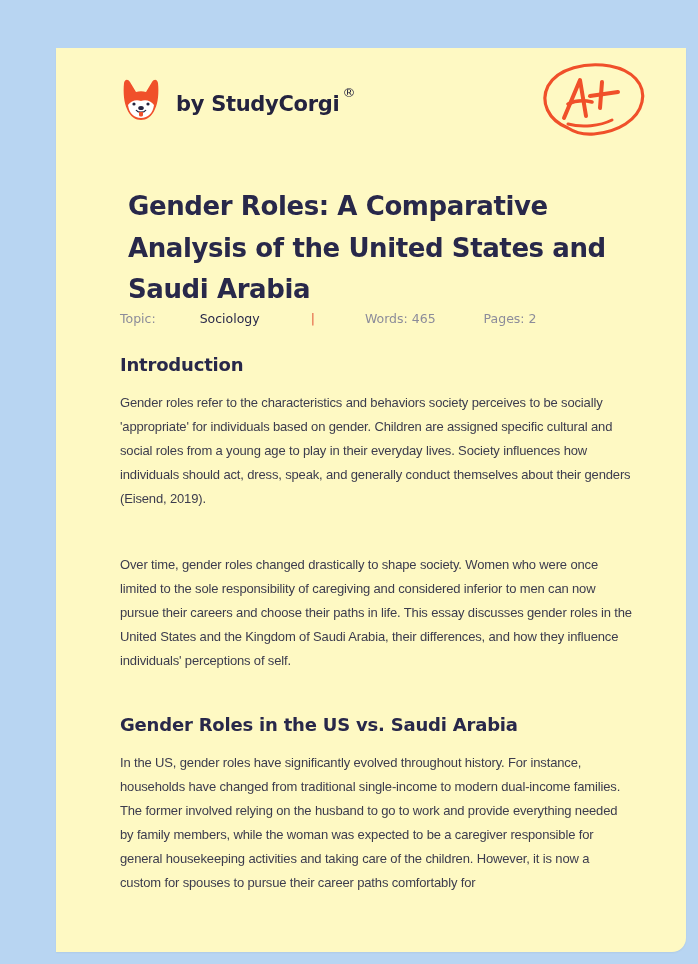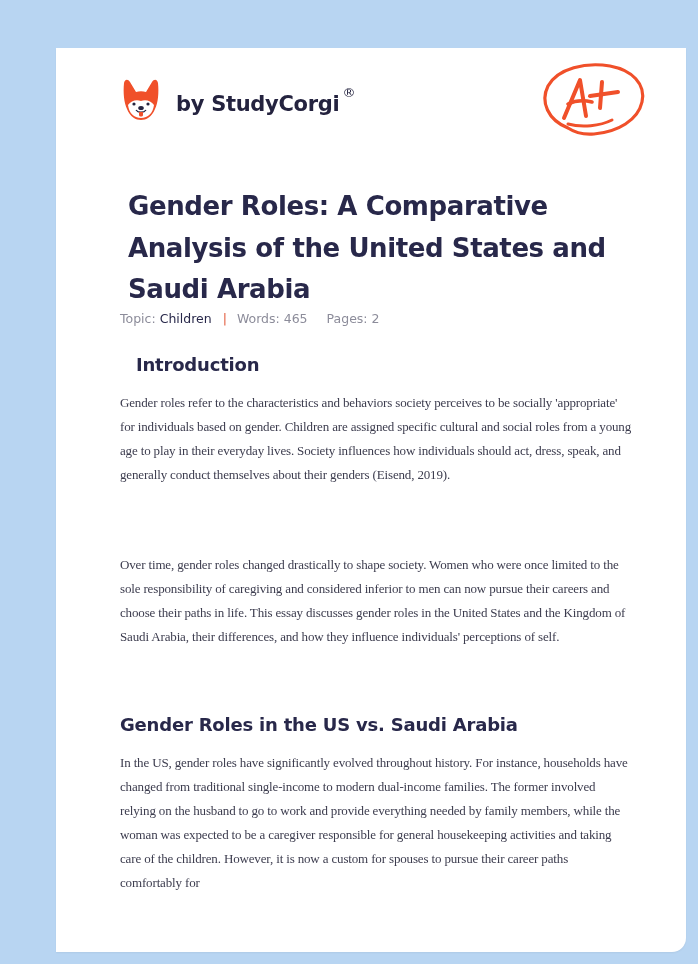--- a/index.html
+++ b/index.html
@@ -4,21 +4,21 @@
 <style>
   html, body { margin:0; padding:0; }
   body {
     width:698px; height:964px; overflow:hidden;
     background:#b8d5f2;
     font-family:"DejaVu Sans", sans-serif;
     position:relative;
   }
   .card {
     position:absolute; left:56px; top:48px; width:630px; height:904px;
-    background:#ffffff;
+    background:#fef9c3;
     border-bottom-right-radius:14px;
     box-shadow: 0 1px 2px rgba(0,0,0,0.05);
     overflow:hidden;
   }
   .logo {
     position:absolute; left:66px; top:28px; height:46px;
     display:flex; align-items:center;
   }
   .logo-icon { width:38px; height:44px; margin-right:16px; }
   .logo-text {
@@ -37,33 +37,33 @@
     position:absolute; left:64px; top:130px; width:520px;
     margin:8px;
     font-family:"DejaVu Sans", sans-serif;
     font-weight:bold; font-size:26px; line-height:41.5px; color:#28284a;
     letter-spacing:-0.4px;
   }
   .meta {
     position:absolute; left:64px; top:263px;
     font-size:12.5px; color:#8c8c9a;
     font-family:"DejaVu Sans", sans-serif;
-    display:flex; align-items:center; white-space:nowrap;
+    display:flex; align-items:center; white-space:nowrap;gap:40px;
   }
   .meta .topic-val { color:#28284a; margin-left:4px; }
   .meta .sep { color:#e2583a; margin:0 10px 0 11px; }
-  .meta .pages { margin-left:19px; }
+  .meta .pages { margin-left:8px; }
   .h2 {
     position:absolute; left:64px; margin:0;
     font-family:"DejaVu Sans", sans-serif;
     font-weight:bold; font-size:18px; color:#28284a; letter-spacing:-0.2px;
   }
   .para {
     position:absolute; left:64px; width:512px; margin:0;
-    font-family:Liberation Serif, serif;
+    font-family:Liberation Sans, sans-serif;
     font-size:13px; line-height:24px; color:#3c3c4e;
     letter-spacing:-0.15px;
   }
 </style>
 </head>
 <body>
 
 <div class="card">
 
   <div class="logo">
@@ -94,27 +94,27 @@
     <path d="M30 46 C38 42 46 42 54 44" stroke="#f0502a" stroke-width="3.6" fill="none" stroke-linecap="round"></path>
     <path d="M64 24 L62 50" stroke="#f0502a" stroke-width="4" fill="none" stroke-linecap="round"></path>
     <path d="M52 38 L80 34" stroke="#f0502a" stroke-width="4" fill="none" stroke-linecap="round"></path>
     <path d="M30 66 C44 70 62 68 74 62" stroke="#f0502a" stroke-width="3" fill="none" stroke-linecap="round"></path>
   </svg>
 
   <h1 class="title">Gender Roles: A Comparative Analysis of the United States and Saudi Arabia</h1>
 
   <div class="meta">
     <span>Topic:</span>
-    <span class="topic-val">Children</span>
+    <span class="topic-val">Sociology</span>
     <span class="sep">|</span>
     <span>Words: 465</span>
     <span class="pages">Pages: 2</span>
   </div>
 
-  <h2 class="h2" style="top:306px;margin-left:16px;">Introduction</h2>
+  <h2 class="h2" style="top:306px;">Introduction</h2>
 
   <p class="para" style="top:343px;">Gender roles refer to the characteristics and behaviors society perceives to be socially 'appropriate' for individuals based on gender. Children are assigned specific cultural and social roles from a young age to play in their everyday lives. Society influences how individuals should act, dress, speak, and generally conduct themselves about their genders (Eisend, 2019).</p>
 
   <p class="para" style="top:505px;">Over time, gender roles changed drastically to shape society. Women who were once limited to the sole responsibility of caregiving and considered inferior to men can now pursue their careers and choose their paths in life. This essay discusses gender roles in the United States and the Kingdom of Saudi Arabia, their differences, and how they influence individuals' perceptions of self.</p>
 
   <h2 class="h2" style="top:666px;text-align:right;">Gender Roles in the US vs. Saudi Arabia</h2>
 
   <p class="para" style="top:703px;">In the US, gender roles have significantly evolved throughout history. For instance, households have changed from traditional single-income to modern dual-income families. The former involved relying on the husband to go to work and provide everything needed by family members, while the woman was expected to be a caregiver responsible for general housekeeping activities and taking care of the children. However, it is now a custom for spouses to pursue their career paths comfortably for</p>
 
 </div>

